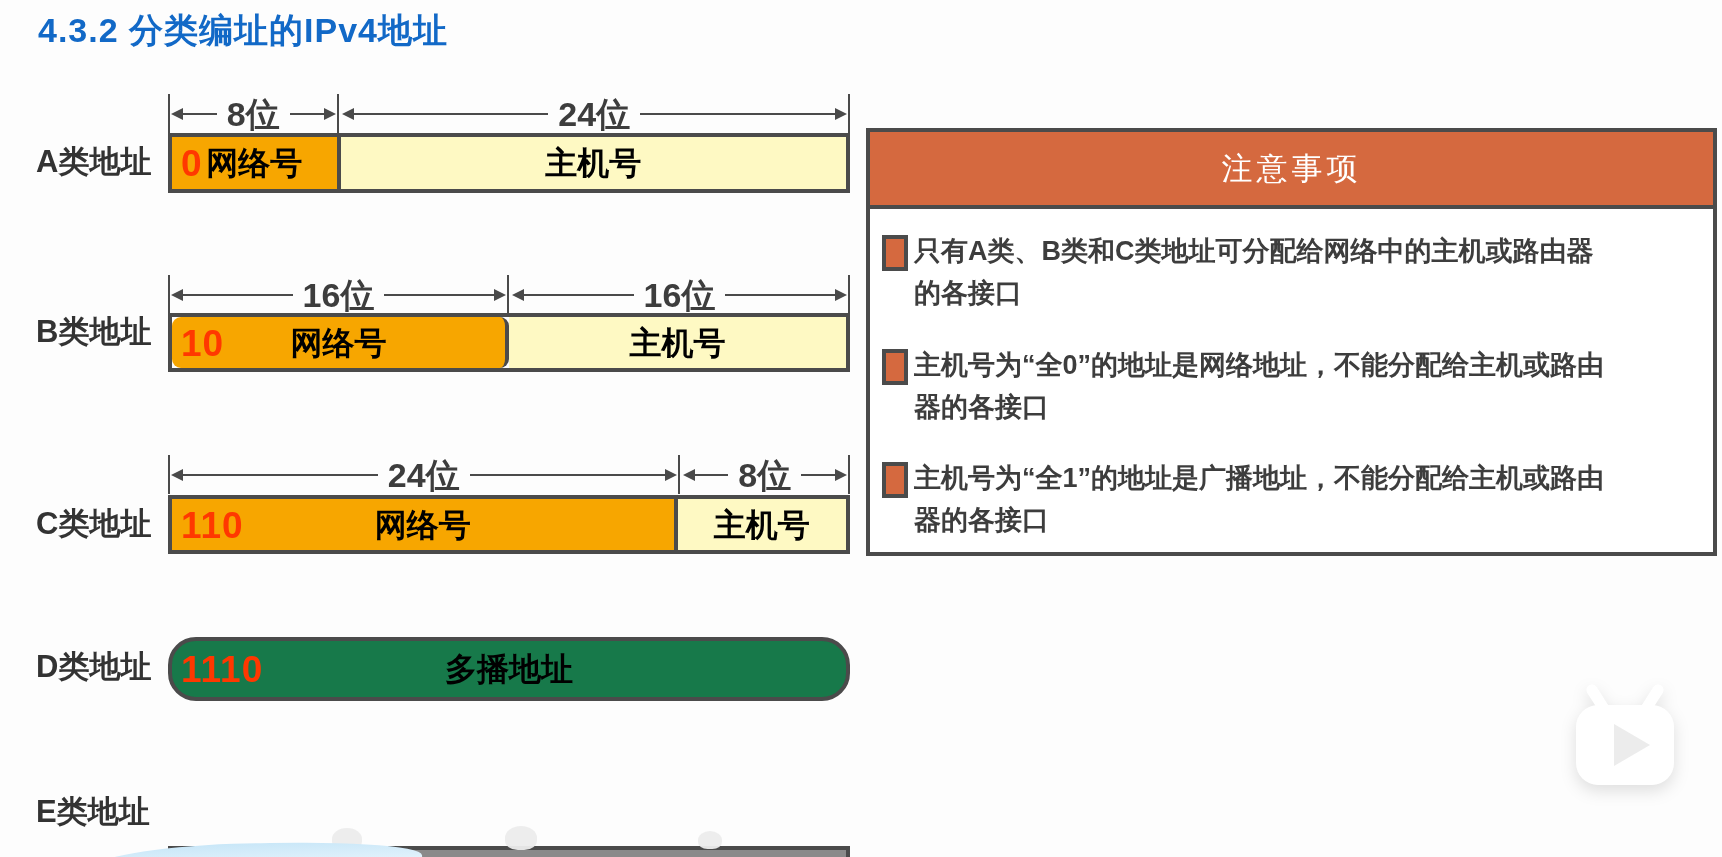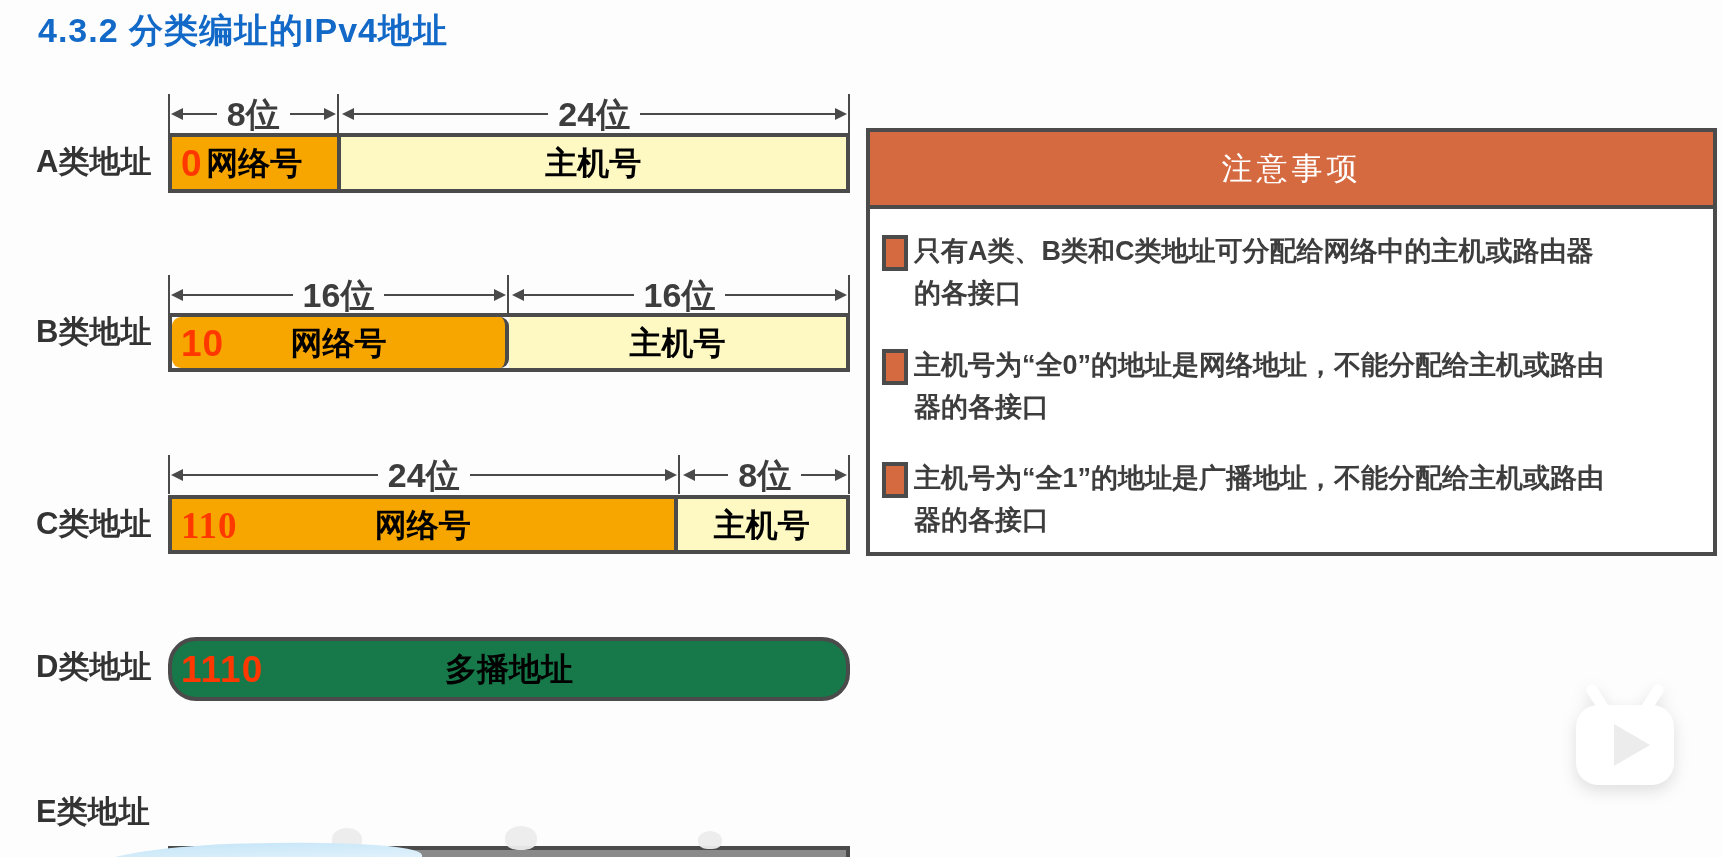--- a/index.html
+++ b/index.html
@@ -172,21 +172,21 @@
       <span class="ah ah-l"></span>
       <span class="dim-line"></span>
       <span class="dim-label">8位</span>
       <span class="dim-line"></span>
       <span class="ah ah-r"></span>
       <span class="tick t100"></span>
     </div>
   </div>
 </div>
 <div class="abs bar" style="top:495px;height:59px;">
-  <div class="seg seg-net" style="width:75%;font-family:Liberation Serif, serif;">
+  <div class="seg seg-net" style="width:75%;">
     <span class="bits">110</span>
     <span class="seg-name">网络号</span>
   </div>
   <div class="seg seg-host" style="width:25%;">
     <span class="seg-name">主机号</span>
   </div>
 </div>
 
 <div class="abs row-label" style="top:651px;">D类地址</div>
 <div class="abs bar bar-plain bar-green" style="top:637px;height:64px;">

